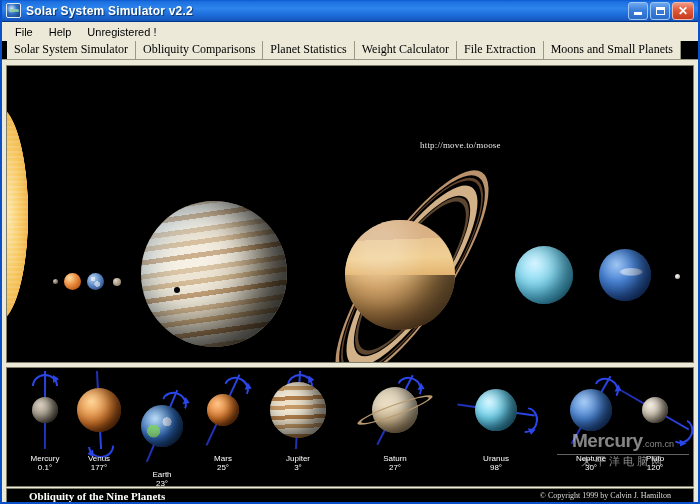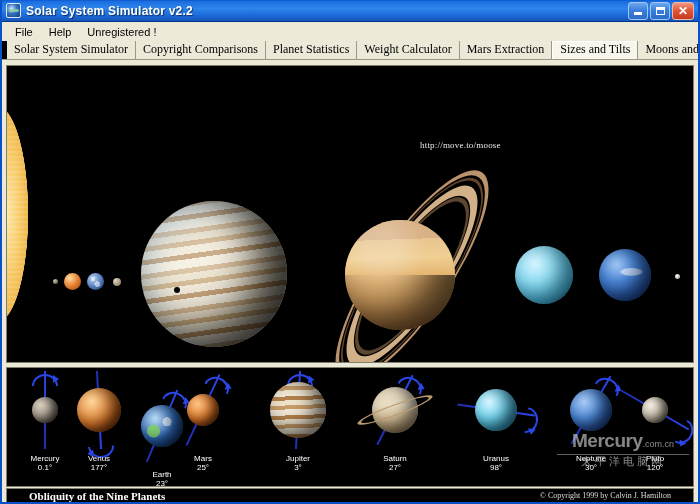--- a/index.html
+++ b/index.html
@@ -307,25 +307,24 @@
   </div>
 
   <div class="menubar">
     <div class="menu-item">File</div>
     <div class="menu-item">Help</div>
     <div class="menu-item">Unregistered !</div>
   </div>
 
   <div class="tabstrip">
     <div class="tab">Solar System Simulator</div>
-    <div class="tab">Copyright Comparisons</div>
+    <div class="tab">Obliquity Comparisons</div>
     <div class="tab">Planet Statistics</div>
     <div class="tab">Weight Calculator</div>
-    <div class="tab">Mars Extraction</div>
-    <div class="tab active">Sizes and Tilts</div>
+    <div class="tab">File Extraction</div>
     <div class="tab">Moons and Small Planets</div>
   </div>
 
   <div class="content">
 
     <div class="panel" id="sizes-panel">
       <div class="sun-limb"></div>
       <div class="planet p-mercury"></div>
       <div class="planet p-venus"></div>
       <div class="planet p-earth"></div>
@@ -364,21 +363,21 @@
             <div class="arrow" style="left: 41.5701px; top: 71.9589px; transform: translate(-50%, -50%) rotate(177deg);"></div>
             <div class="tball" style="width: 44px; height: 44px; left: 18px; top: 20px; background: radial-gradient(circle at 33% 30%, rgb(255, 215, 154), rgb(224, 123, 42) 55%, rgb(140, 61, 8) 85%, rgb(42, 17, 4) 100%); box-shadow: rgba(0, 0, 0, 0.65) -8px -5px 15px inset;"></div>
             <div class="tlabel"><span>Venus</span><span class="deg">177°</span></div>
           </div>
           <div class="tplanet" style="left: 115px; top: 16px; width: 80px; height: 120px;">
             <div class="axis" style="transform: translate(-50%, -50%) rotate(23deg); top: 42px;"></div>
             <div class="arrow" style="left: 51.7219px; top: 14.3849px; transform: translate(-50%, -50%) rotate(23deg);"></div>
             <div class="tball" style="width: 42px; height: 42px; left: 19px; top: 21px; background: radial-gradient(circle at 62% 40%, rgba(255, 255, 255, 0.6) 0px, rgba(255, 255, 255, 0.6) 12%, transparent 13%), radial-gradient(circle at 30% 62%, rgb(127, 207, 122) 0px, rgb(127, 207, 122) 16%, transparent 17%), radial-gradient(circle at 34% 32%, rgb(188, 220, 245), rgb(47, 107, 189) 50%, rgb(17, 53, 103) 88%, rgb(5, 16, 31) 100%); box-shadow: rgba(0, 0, 0, 0.65) -8px -5px 15px inset;"></div>
             <div class="tlabel"><span>Earth</span><span class="deg">23°</span></div>
           </div>
-          <div class="tplanet" style="left: 156px; top: 0px; width: 80px; height: 120px;">
+          <div class="tplanet" style="left: 176px; top: 0px; width: 80px; height: 120px;">
             <div class="axis" style="transform: translate(-50%, -50%) rotate(25deg); top: 42px;"></div>
             <div class="arrow" style="left: 52.6785px; top: 14.8108px; transform: translate(-50%, -50%) rotate(25deg);"></div>
             <div class="tball" style="width: 32px; height: 32px; left: 24px; top: 26px; background: radial-gradient(circle at 33% 30%, rgb(255, 196, 135), rgb(221, 117, 36) 55%, rgb(138, 60, 12) 88%, rgb(42, 18, 4) 100%); box-shadow: rgba(0, 0, 0, 0.65) -6px -4px 11px inset;"></div>
             <div class="tlabel"><span>Mars</span><span class="deg">25°</span></div>
           </div>
           <div class="tplanet" style="left: 251px; top: 0px; width: 80px; height: 120px;">
             <div class="axis" style="transform: translate(-50%, -50%) rotate(3deg); top: 42px;"></div>
             <div class="arrow" style="left: 41.5701px; top: 12.0411px; transform: translate(-50%, -50%) rotate(3deg);"></div>
             <div class="tball" style="width: 56px; height: 56px; left: 12px; top: 14px; background: repeating-linear-gradient(178deg, rgb(239, 227, 204) 0px, rgb(239, 227, 204) 5px, rgb(201, 157, 105) 5px, rgb(201, 157, 105) 9px, rgb(243, 234, 215) 9px, rgb(243, 234, 215) 15px, rgb(181, 130, 77) 15px, rgb(181, 130, 77) 19px); box-shadow: rgba(0, 0, 0, 0.65) -10px -7px 20px inset;"></div>
             <div class="tlabel"><span>Jupiter</span><span class="deg">3°</span></div>

